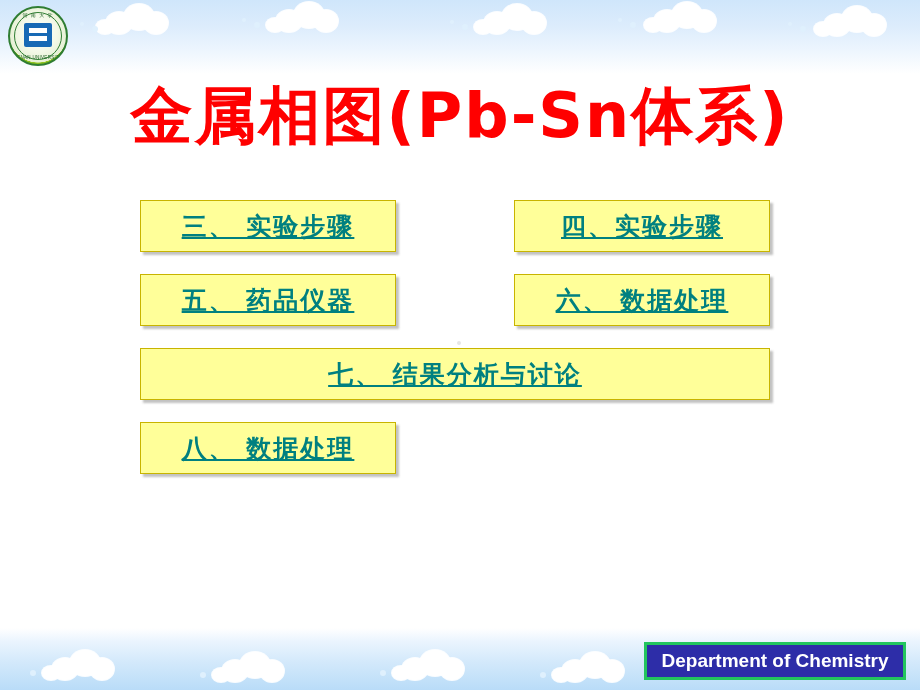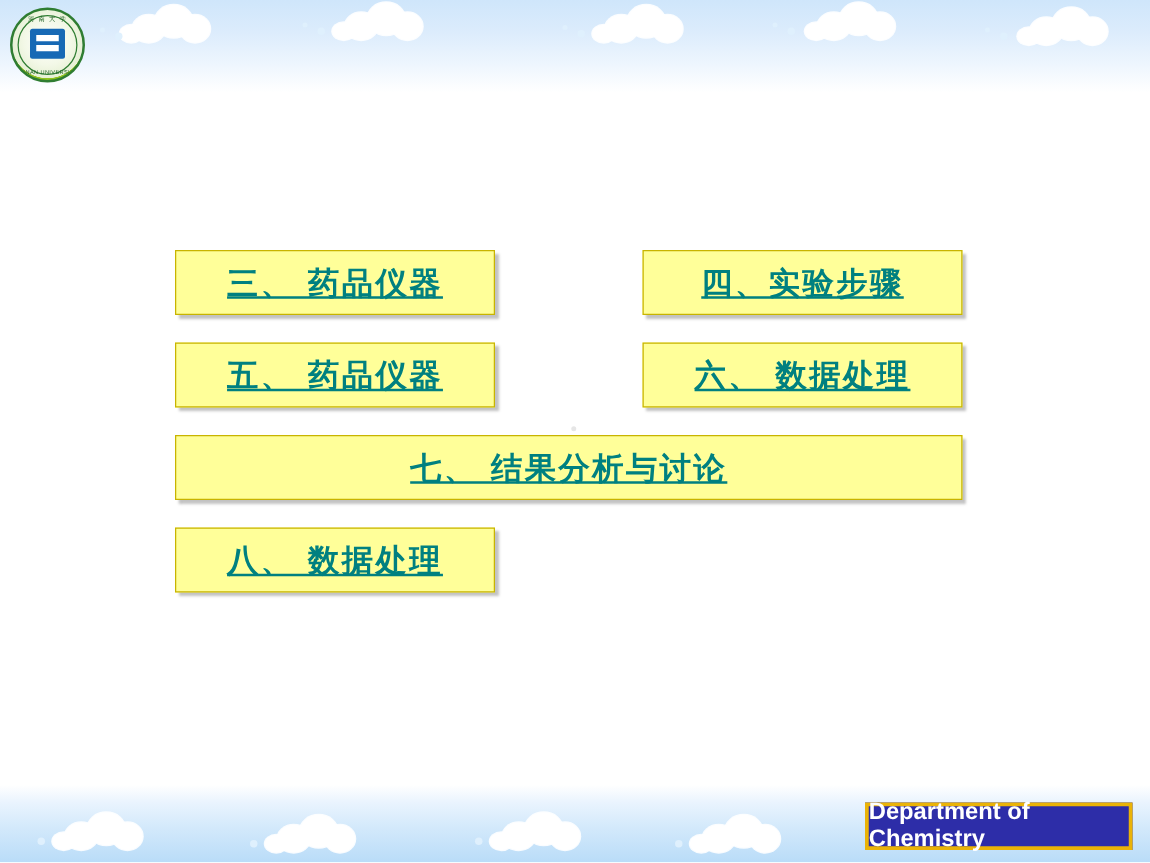--- a/index.html
+++ b/index.html
@@ -155,24 +155,24 @@
     position: absolute;
     left: 457px; top: 341px;
     width: 4px; height: 4px;
     background: #e6e6e6;
     border-radius: 50%;
   }
   
   .footer-badge {
     position: absolute;
     right: 14px; bottom: 10px;
-    width: 214px;
+    width: 262px;
     height: 38px;
     background: #2d2da8;
-    border: 3px solid #eab308;
+    border: 3px solid #22c55e;
     box-sizing: border-box;
     display: flex;
     align-items: center;
     justify-content: center;
   }
   .footer-badge span {
     color: #ffffff;
     font-size: 19px;
     font-weight: bold;
     font-family: "Liberation Sans", sans-serif;
@@ -256,26 +256,27 @@
     <div class="dot" style="left:-8px; top:22px; width:6px; height:6px;"></div>
   </div>
 
   <div class="logo">
     <div class="ring"></div>
     <div class="top-text">河 南 大 学</div>
     <div class="emblem"></div>
     <div class="bottom-text">HENAN UNIVERSITY</div>
   </div>
 
+  <div class="title">金属相图(Pb-Sn体系)</div>
 
   <div class="center-dot"></div>
 
   <div class="menu">
     <div class="row">
-      <div class="btn">三、  药品仪器</div>
+      <div class="btn">三、  实验步骤</div>
       <div class="btn">四、实验步骤</div>
     </div>
     <div class="row">
       <div class="btn">五、  药品仪器</div>
       <div class="btn">六、  数据处理</div>
     </div>
     <div class="row single">
       <div class="btn wide">七、  结果分析与讨论</div>
     </div>
     <div class="row">

